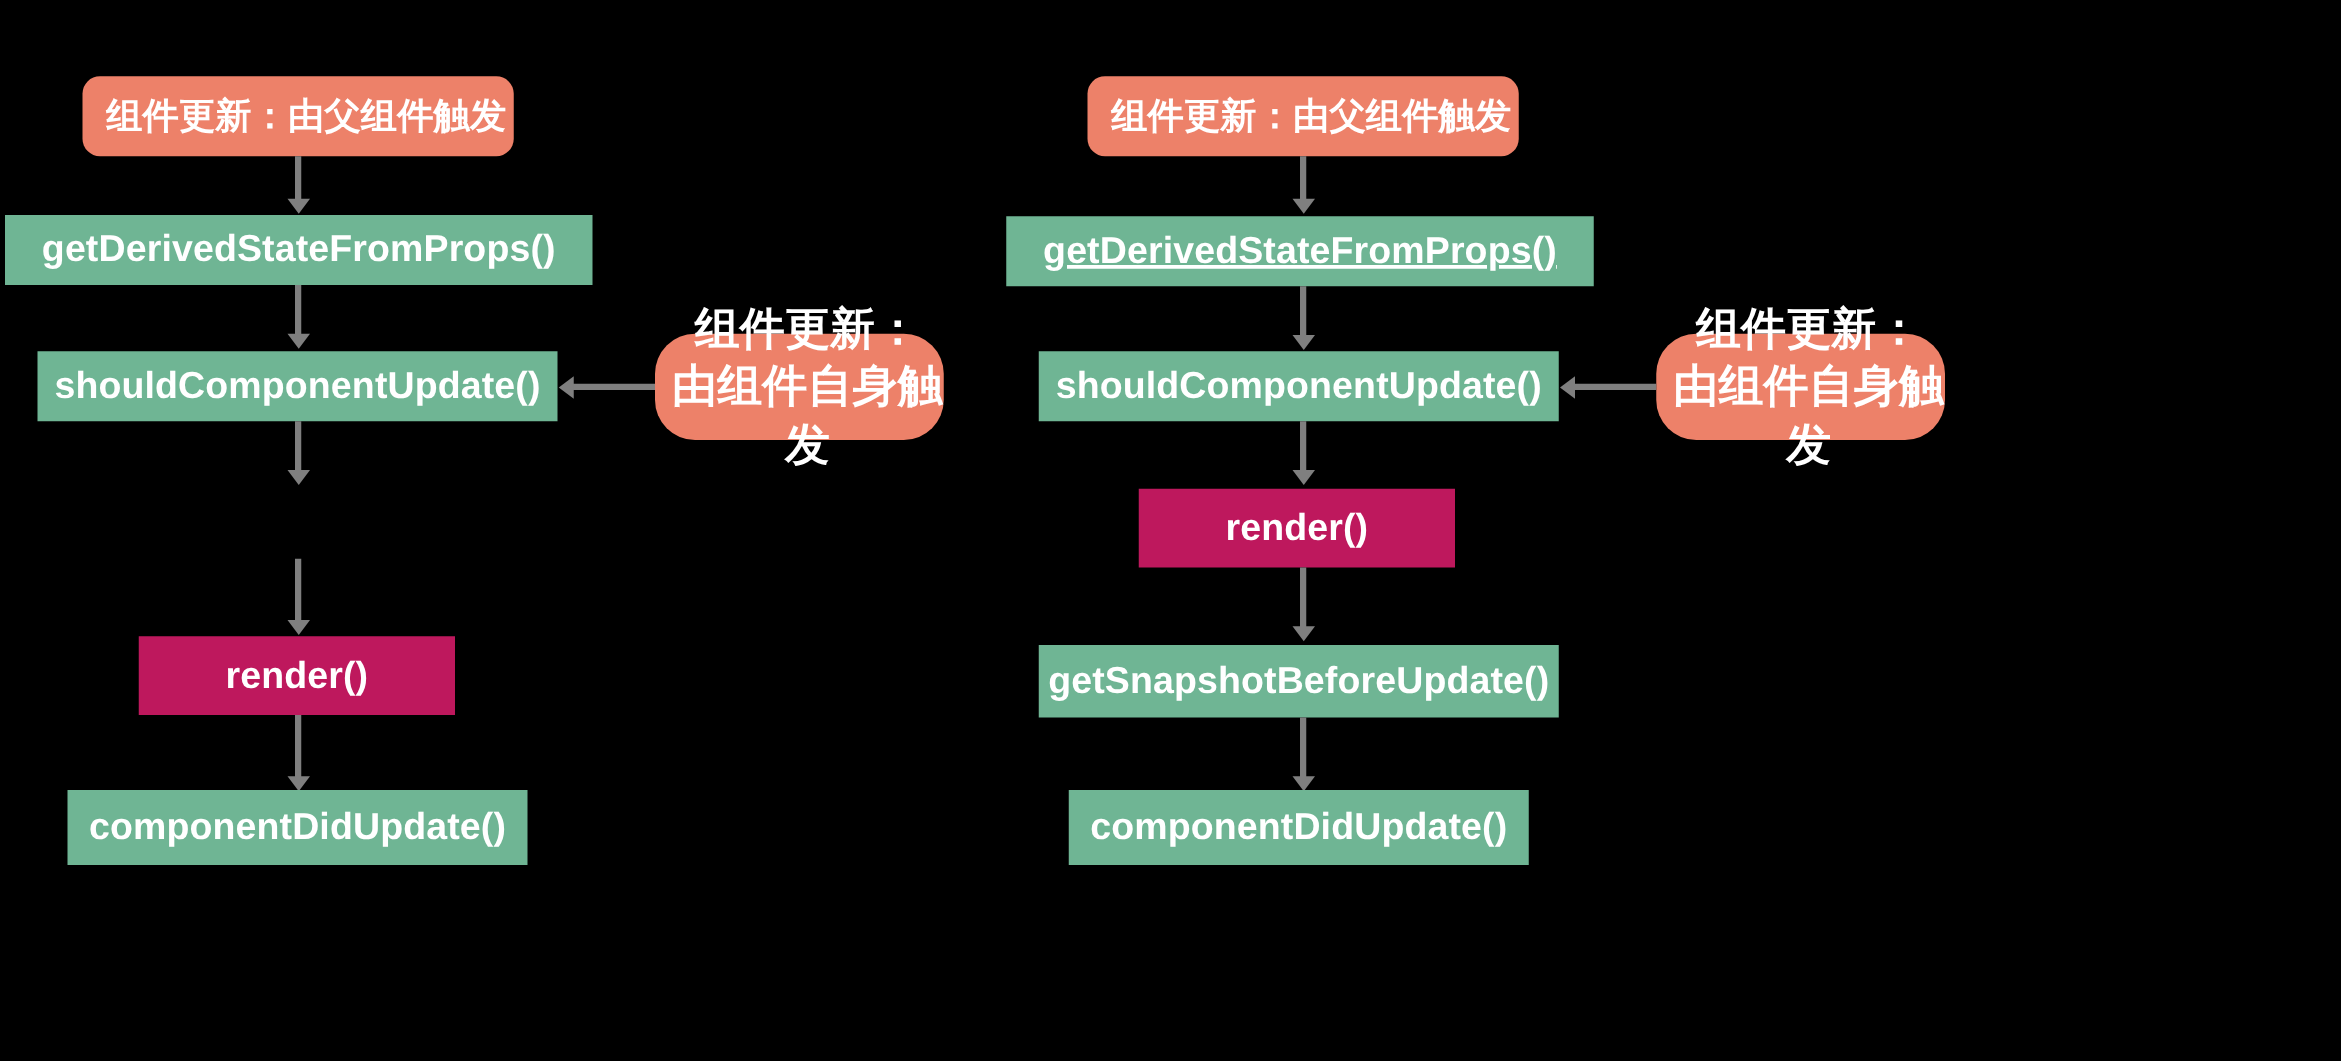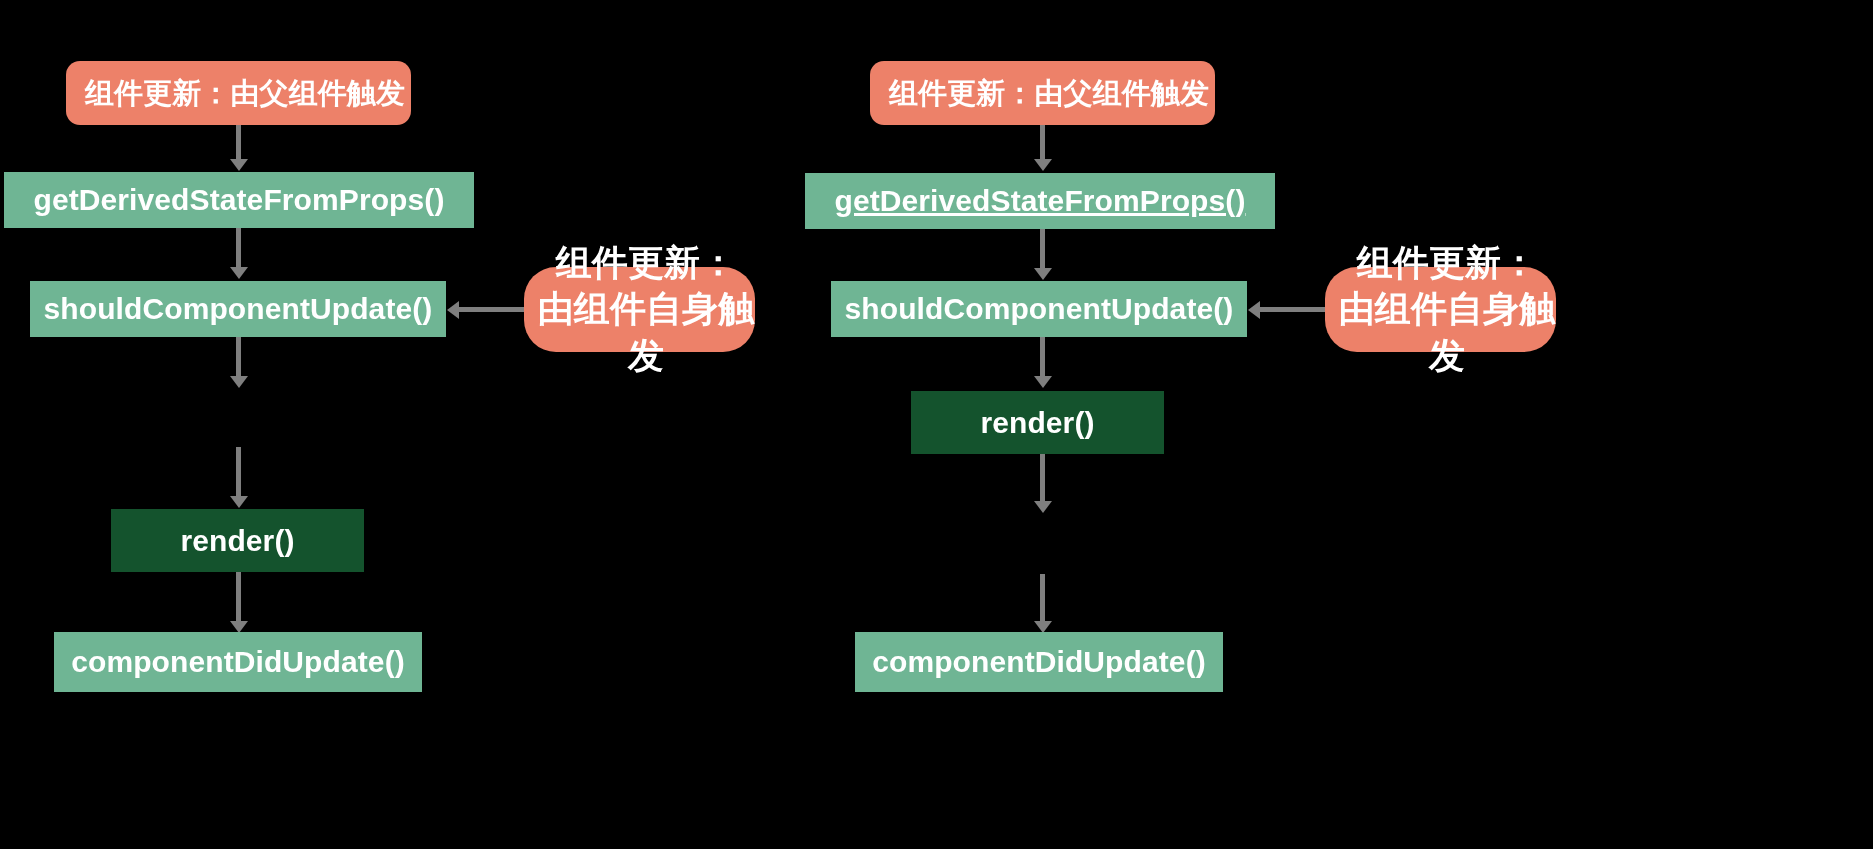--- a/index.html
+++ b/index.html
@@ -36,21 +36,21 @@
     letter-spacing: 0.1px;
     white-space: pre-line;
   }
 
   .node.method {
     background: #6fb594;
     font-size: 30px;
   }
 
   .node.render {
-    background: #14532d;
+    background: #be185d;
     font-size: 30px;
   }
 
   .node.trigger {
     background: #ed8169;
     border-radius: 14px;
     font-size: 29px;
     padding-left: 13px;
   }
 
@@ -152,19 +152,20 @@
 由组件自身触发</div>
 
   <div class="arrow-h-left" style="left:1259px; top:307px; width:66px;"></div>
 
   <div class="arrow-v" style="left:1040px; top:337px; height:40px;"></div>
 
   <div class="node render" style="left:911px; top:391px; width:253px; height:63px;">render()</div>
 
   <div class="arrow-v" style="left:1040px; top:454px; height:48px;"></div>
 
+  <div class="node method" style="left:831px; top:516px; width:416px; height:58px;">getSnapshotBeforeUpdate()</div>
 
   <div class="arrow-v" style="left:1040px; top:574px; height:48px;"></div>
 
   <div class="node method" style="left:855px; top:632px; width:368px; height:60px;">componentDidUpdate()</div>
 
 
 </div>
 
 </body></html>

